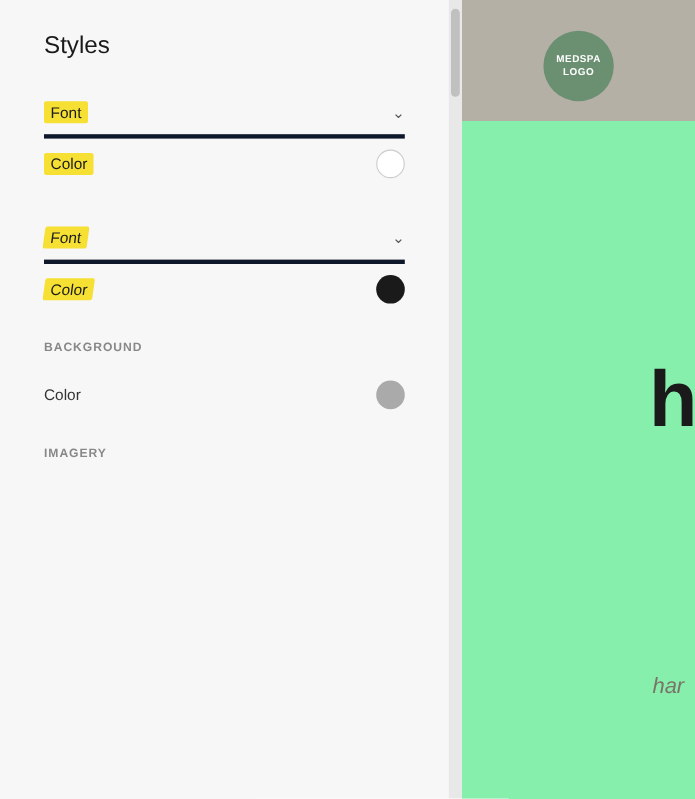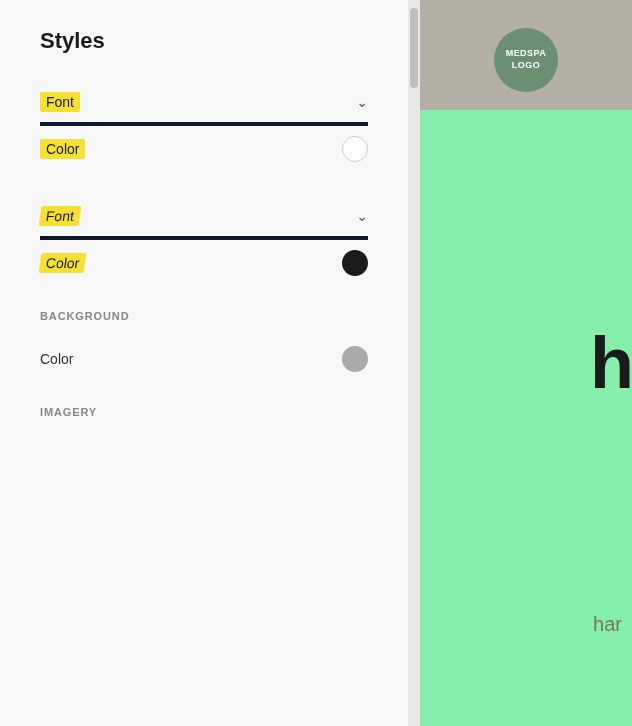--- a/index.html
+++ b/index.html
@@ -55,21 +55,21 @@
 
     .panel-content {
       padding: 28px 40px 28px 40px;
       height: 100%;
       overflow: hidden;
       padding-right: 52px;
     }
 
     .panel-title {
       font-size: 22px;
-      font-weight: 700;
+      font-weight: 400;
       color: #1a1a1a;
       margin-bottom: 28px;
     }
 
     .section-label {
       font-size: 11px;
       font-weight: 700;
       letter-spacing: 0.08em;
       color: #888;
       text-transform: uppercase;
@@ -183,20 +183,21 @@
       position: absolute;
       top: 0;
     }
 
     .har-text {
       position: absolute;
       bottom: 30px;
       right: 10px;
       font-size: 20px;
       color: #7a7568;
+      font-style: italic;
     }
 
     .right-text-area {
       position: absolute;
       bottom: 60px;
       right: 0;
       width: 100%;
     }
   </style>
 </head>

